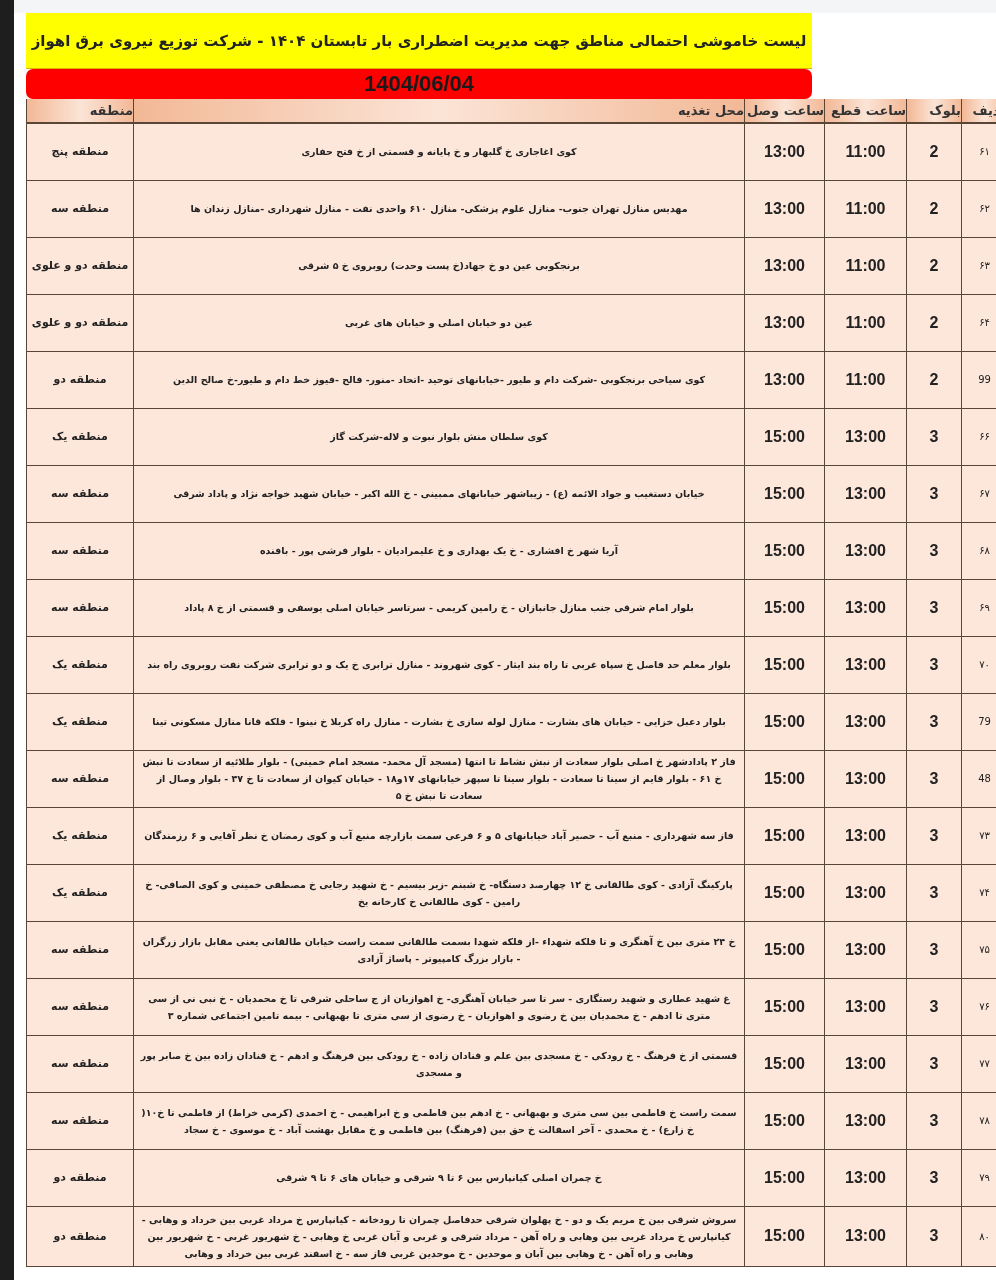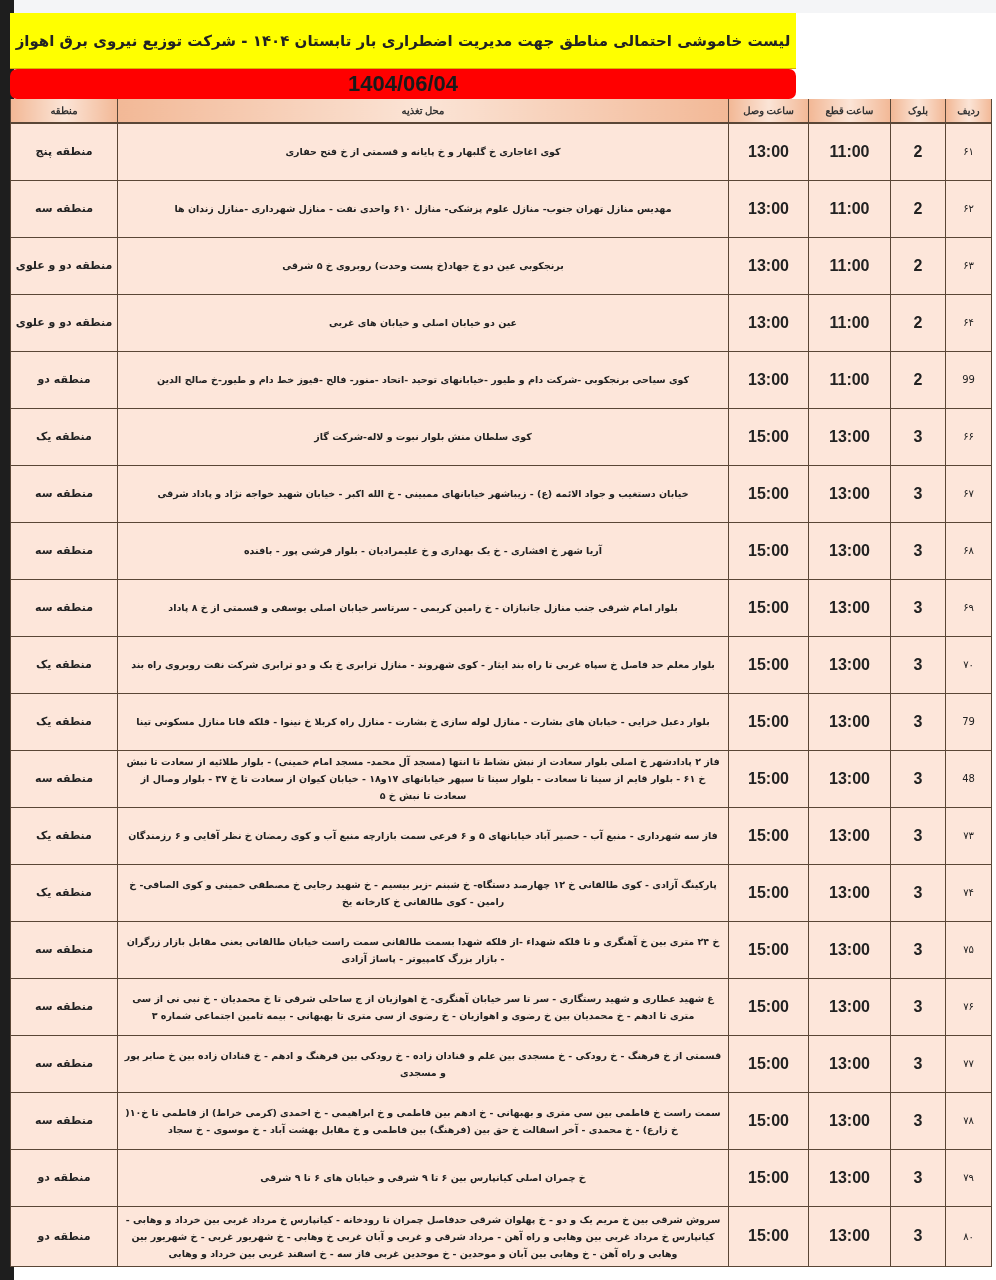--- a/index.html
+++ b/index.html
@@ -1,35 +1,35 @@
 <!DOCTYPE html>
 <html><head>
 <meta charset="utf-8">
 <style>
   * { box-sizing: border-box; margin: 0; padding: 0; }
   html, body { width: 996px; height: 1280px; overflow: hidden; background: #ffffff; }
   body { position: relative; font-family: "DejaVu Sans", sans-serif; }
   .left-strip { position: absolute; left: 0; top: 0; width: 14px; height: 1280px; background: #1e1e1e; }
   .top-strip { position: absolute; left: 14px; top: 0; right: 0; height: 13px; background: #f4f5f7; }
-  .sheet { position: absolute; left: 10px; top: 13px; width: 786px; }
+  .sheet { position: absolute; left: 26px; top: 13px; width: 786px; }
   .title-bar {
     height: 56px; background: #ffff00; border-bottom: 1px solid #d8b400;
     display: flex; align-items: center; justify-content: center;
     direction: rtl; font-weight: bold; font-size: 15px; color: #222;
   }
   .date-bar {
     height: 30px; background: #ff0000; display: flex; align-items: center; justify-content: center;
     font-family: "Liberation Sans", sans-serif; font-weight: bold; font-size: 22px; color: #1a1a1a; border-radius: 7px;
   }
   table { border-collapse: collapse; width: 981px; table-layout: fixed; direction: ltr; }
   th {
-    height: 24px; font-size: 10px; font-weight: bold; color: #333;
+    height: 24px; font-size: 13px; font-weight: bold; color: #333;
     background: linear-gradient(to right, #f2b896 0%, #fbe4d6 50%, #f2b896 100%);
     border-left: 1px solid #5a4636; border-right: 1px solid #5a4636; border-bottom: 2px solid #5a4636;
-    direction: rtl; text-align: center; font-family: Liberation Serif, serif;
+    direction: rtl; text-align: right;
   }
   td {
     background: #fde6da; border: 1px solid #5a4636; text-align: center; vertical-align: middle;
     color: #222; height: 57px;
   }
   td.region { font-size: 11px; font-weight: bold; direction: rtl; }
   td.loc { font-size: 9.5px; font-weight: bold; direction: rtl; padding: 0 6px; line-height: 17px; }
   td.time { font-family: "Liberation Sans", sans-serif; font-size: 16px; font-weight: bold; }
   td.block { font-family: "Liberation Sans", sans-serif; font-size: 16px; font-weight: bold; }
   td.rownum { font-size: 10px; direction: rtl; }

